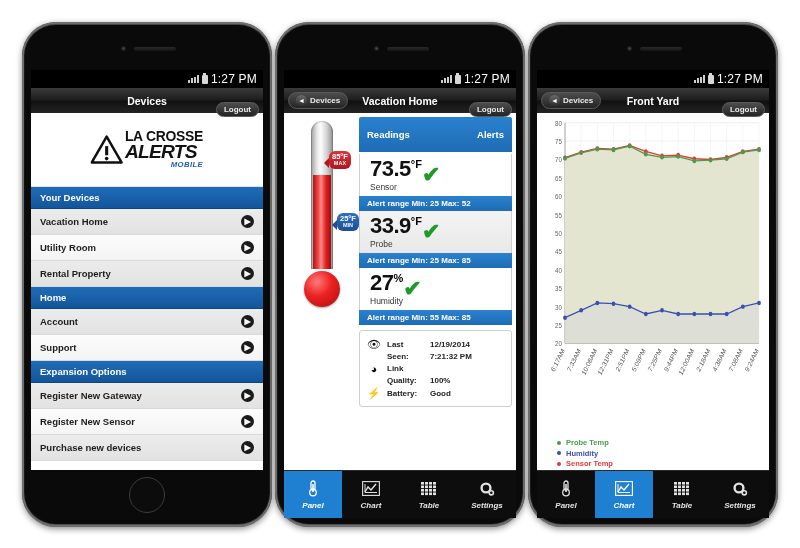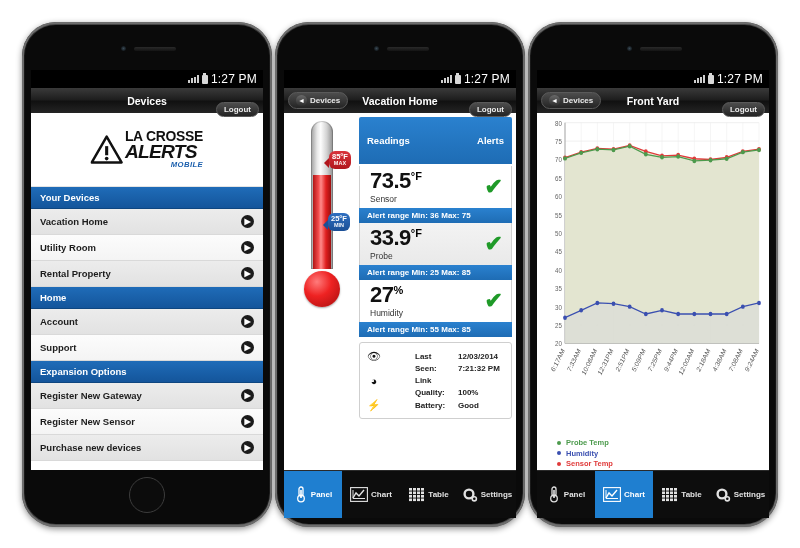--- a/index.html
+++ b/index.html
@@ -110,44 +110,44 @@
     line-height:1;
   }
 
   
   .panel { display:flex; height:100%; padding:4px 3px 3px 1px; gap:2px; }
   .thermo-col { width:72px; position:relative; padding-top:2px; }
   .card-col { flex:1; display:flex; flex-direction:column; gap:2px; padding-right:1px; }
   .rd-hdr {
     background:linear-gradient(180deg,#2a81cf,#1e6cb4);
     color:#fff; font-size:9.5px; font-weight:bold;
-    display:flex; justify-content:space-between; padding:18px 8px;
+    display:flex; justify-content:space-between; padding:12px 8px;
     border-radius:2px 2px 0 0;
   }
   .rd-val {
     background:#fff; border-left:1px solid #cfcfcf; border-right:1px solid #cfcfcf;
-    display:flex; align-items:center; justify-content:space-between;
+    display:flex; align-items:center; 
     padding:3px 8px 4px 10px; min-height:42px;
   }
   .rd-val.grey { background:linear-gradient(180deg,#f3f3f3,#e9e9e9); }
   .big { font-size:22px; font-weight:bold; color:#111; line-height:1; letter-spacing:-.5px; }
   .unit { font-size:11px; font-weight:bold; vertical-align:top; }
   .sub { font-size:8.5px; color:#333; margin-top:2px; }
   .check { color:#1f9a28; font-size:22px; font-weight:bold; line-height:1; }
   .alert-bar {
     background:linear-gradient(180deg,#2a81cf,#1e6cb4);
     color:#fff; font-size:8px; font-weight:bold; padding:3px 8px;
   }
   .info-card {
     background:#fff; border:1px solid #cfcfcf; border-radius:3px;
     margin-top:3px; padding:5px 6px; font-size:8px; color:#222;
   }
   .info-row { display:flex; align-items:center; gap:5px; margin:1.5px 0; }
   .info-ico { width:16px; text-align:center; font-size:11px; color:#111; }
-  .info-lbl { width:38px; font-weight:bold;margin-left:28px; }
+  .info-lbl { width:38px; font-weight:bold; }
   .info-val { font-weight:bold; }
 
   
   .thermo { position:absolute; left:26px; top:4px; width:22px; height:160px; }
   .th-tube {
     position:absolute; left:0; top:0; width:22px; height:148px;
     border-radius:11px 11px 0 0;
     background:linear-gradient(90deg,#9d9d9d 0%,#e8e8e8 28%,#fdfdfd 44%,#d2d2d2 72%,#8f8f8f 100%);
     box-shadow:inset 0 0 0 1px rgba(0,0,0,.18);
   }
@@ -160,42 +160,42 @@
     position:absolute; left:-7px; bottom:-26px; width:36px; height:36px; border-radius:50%;
     background:radial-gradient(circle at 36% 30%,#ff7b7b 0%,#ee2222 42%,#a50d0d 100%);
     box-shadow:0 1px 2px rgba(0,0,0,.35);
   }
   .tag {
     position:absolute; color:#fff; border-radius:6px; padding:2px 3px;
     font-size:7.5px; font-weight:bold; text-align:center; line-height:1.05;
   }
   .tag small { display:block; font-size:5.5px; font-weight:bold; opacity:.95; }
   .tag.max { background:linear-gradient(180deg,#d9343c,#b1161d); left:44px; top:34px; }
-  .tag.min { background:linear-gradient(180deg,#2f6fc0,#1a4f96); left:43px; top:96px; }
+  .tag.min { background:linear-gradient(180deg,#2f6fc0,#1a4f96); left:52px; top:96px; }
   .tag:before {
     content:""; position:absolute; left:-5px; top:7px;
     border:5px solid transparent; border-right-color:#b1161d; border-left:0;
   }
   .tag.min:before { border-right-color:#1a4f96; }
 
   
   .chartwrap { padding:5px 4px 2px 2px; height:100%; display:flex; flex-direction:column; }
   .plot { position:relative; flex:1; }
   .legend { padding:3px 0 0 18px; display:flex; flex-direction:column; gap:1.5px; }
   .lg { display:flex; align-items:center; gap:5px; font-size:7.5px; font-weight:bold; }
   .lgdot { width:4px;height:4px;border-radius:50%; }
 
   
   .tabbar {
     position:absolute; left:9px; right:9px; top:448px; height:48px;
     background:#0d0d0d; display:flex; border-top:1px solid #2a2a2a;
   }
   .tab {
-    flex:1; display:flex; align-items:center; justify-content:center;
-    gap:3px; color:#e2e2e2; font-size:8px; font-weight:bold;
+    flex:1; display:flex; flex-direction:column; align-items:center; justify-content:center;
+    gap:3px; color:#e2e2e2; font-size:8px; font-weight:bold;font-style:italic;
   }
   .tab.active { background:#1f7fd0; color:#fff; }
   .tabico { height:19px; display:flex; align-items:center; justify-content:center; }
 </style>
 </head>
 <body>
 
 <div class="stage">
 
   <div class="phone p1">
@@ -335,21 +335,21 @@
               <span>Alerts</span>
             </div>
             <div id="p2-readings">
                 <div class="rd-val">
                   <div>
                     <div><span class="big">73.5</span><span class="unit">°F</span></div>
                     <div class="sub">Sensor</div>
                   </div>
                   <div class="check">✔</div>
                 </div>
-                <div class="alert-bar">Alert range Min: 36  Max: 75</div>
+                <div class="alert-bar">Alert range Min: 25  Max: 52</div>
                 <div class="rd-val grey">
                   <div>
                     <div><span class="big">33.9</span><span class="unit">°F</span></div>
                     <div class="sub">Probe</div>
                   </div>
                   <div class="check">✔</div>
                 </div>
                 <div class="alert-bar">Alert range Min: 25  Max: 85</div>
                 <div class="rd-val">
                   <div>
@@ -357,21 +357,21 @@
                     <div class="sub">Humidity</div>
                   </div>
                   <div class="check">✔</div>
                 </div>
                 <div class="alert-bar">Alert range Min: 55  Max: 85</div>
               </div>
             <div class="info-card">
               <div class="info-row">
                 <span class="info-ico">👁</span>
                 <span class="info-lbl">Last</span>
-                <span class="info-val">12/03/2014</span>
+                <span class="info-val">12/19/2014</span>
               </div>
               <div class="info-row">
                 <span class="info-ico"></span>
                 <span class="info-lbl">Seen:</span>
                 <span class="info-val">7:21:32 PM</span>
               </div>
               <div class="info-row">
                 <span class="info-ico">◕</span>
                 <span class="info-lbl">Link</span>
                 <span class="info-val"></span>

